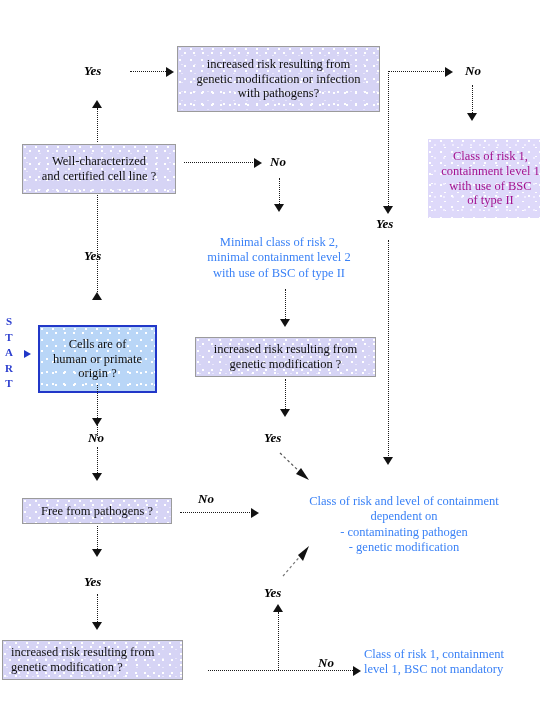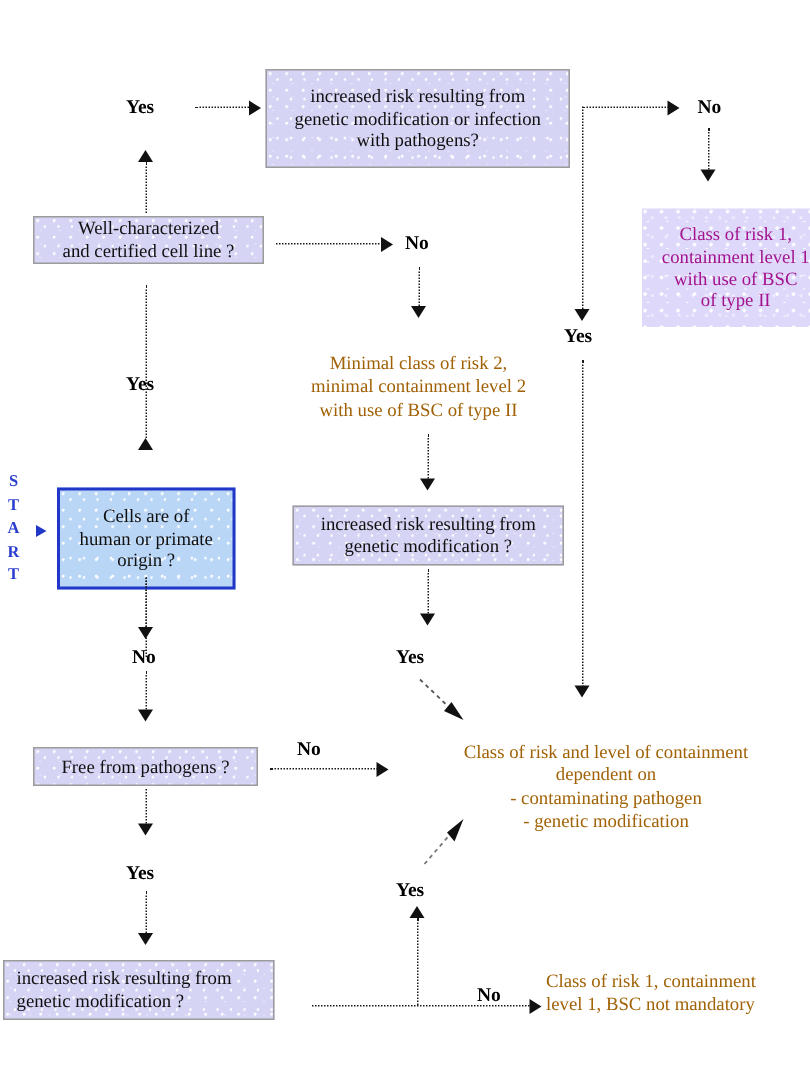--- a/index.html
+++ b/index.html
@@ -44,31 +44,32 @@
     background-image:
        radial-gradient(circle at 2px 2px,#ffffff 1.0px,transparent 1.2px),
        radial-gradient(circle at 7px 6px,#f0ecff 0.9px,transparent 1.1px),
        radial-gradient(circle at 4px 9px,#ffffff 0.8px,transparent 1.0px);
     background-size:11px 11px,9px 13px,13px 9px;
   }
 
   
   .mag{
     position:absolute;
-    color:#a16207;
+    color:#3b82f6;
     font-size:12.5px;
     line-height:1.22;
     text-align:center;
     white-space:pre-line;
   }
   .mag.left{text-align:left;}
 
   
   .lbl{
     position:absolute;
+    font-style:italic;
     font-weight:bold;
     font-size:13px;
     color:#000;
     white-space:nowrap;
   }
 
   
   .startword{
     position:absolute;
     color:#2c3ecf;
@@ -116,21 +117,21 @@
   <div class="arrow up" style="left:92px;top:292px;"></div>
   <div class="vline" style="left:97px;top:190px;height:102px;"></div>
   <div class="lbl" style="left:84px;top:248px;">Yes</div>
 
   <div class="vline" style="left:97px;top:385px;height:35px;"></div>
   <div class="arrow down" style="left:92px;top:418px;"></div>
   <div class="lbl" style="left:88px;top:430px;">No</div>
   <div class="vline" style="left:97px;top:447px;height:28px;"></div>
   <div class="arrow down" style="left:92px;top:473px;"></div>
 
-  <div class="box lav" style="left:22px;top:144px;width:154px;height:32px;">
+  <div class="box lav" style="left:22px;top:144px;width:154px;height:50px;">
     <span style="white-space:pre-line;">Well-characterized
 and certified cell line ?</span>
   </div>
 
   <div class="vline" style="left:97px;top:108px;height:34px;"></div>
   <div class="arrow up" style="left:92px;top:100px;"></div>
   <div class="lbl" style="left:84px;top:63px;">Yes</div>
 
   <div class="hline" style="left:130px;top:71px;width:38px;"></div>
   <div class="arrow right" style="left:166px;top:67px;"></div>

